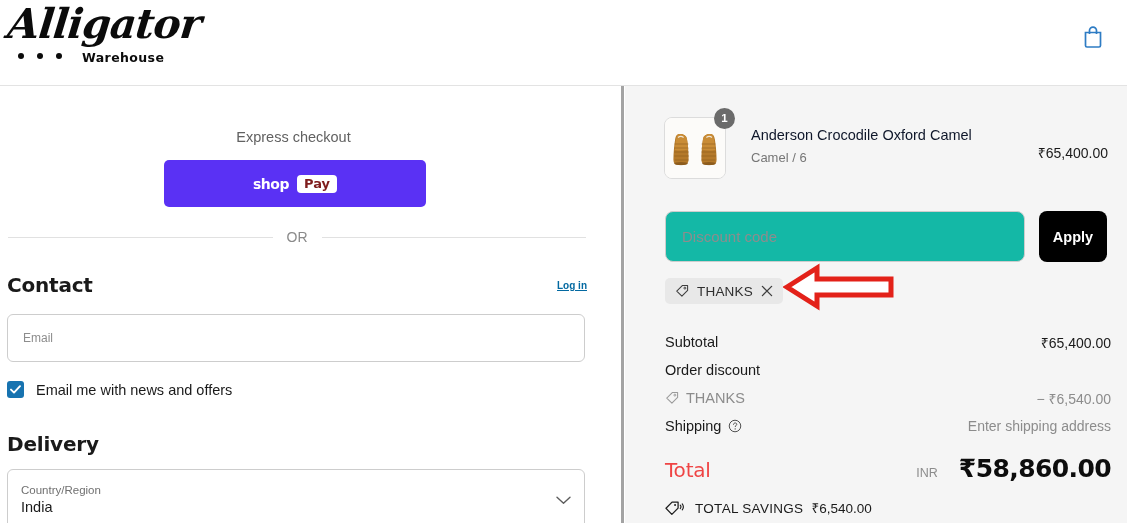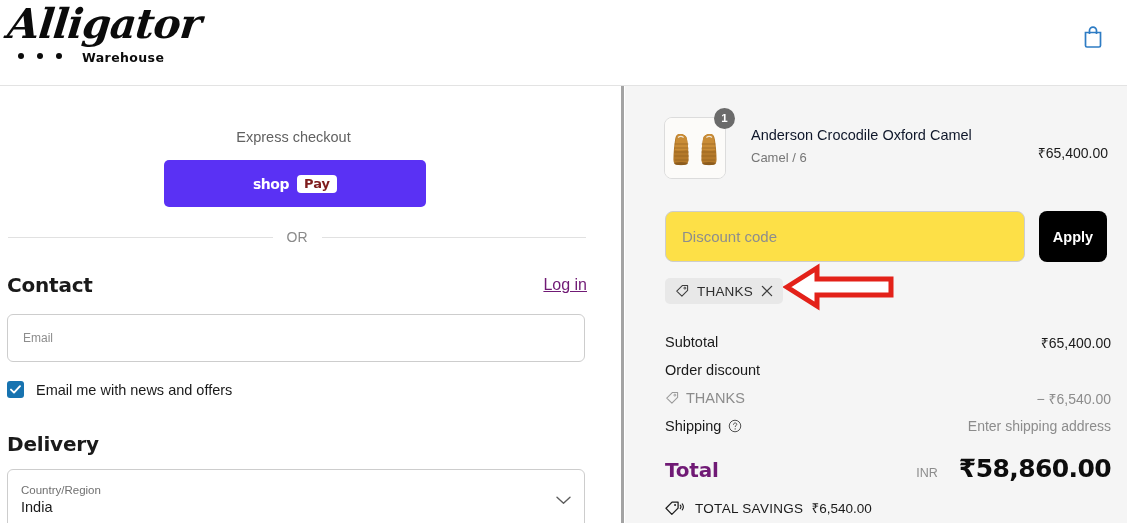--- a/index.html
+++ b/index.html
@@ -167,24 +167,25 @@
   }
   .contact-head {
     position: absolute;
     left: 7px; top: 187px;
     width: 580px;
     display: flex;
     align-items: center;
     justify-content: space-between;
   }
   .login-link {
-    font-size: 16px;
-    color: #701a75;
+    font-size: 10px;
+    color: #0369a1;
     text-decoration: underline;
     cursor: pointer;
+    font-weight: bold;
   }
   .field {
     box-sizing: border-box;
     border: 1px solid #cdcdcd;
     border-radius: 6px;
     background: #ffffff;
   }
   .email-field {
     position: absolute;
     left: 7px; top: 228px;
@@ -318,21 +319,21 @@
     display: flex;
     align-items: center;
     gap: 14px;
   }
   .discount-input {
     box-sizing: border-box;
     width: 360px;
     height: 51px;
     border: 1px solid #cdcdcd;
     border-radius: 8px;
-    background: #fde047;
+    background: #14b8a6;
     display: flex;
     align-items: center;
     padding: 16px 14px;
   }
   .discount-input input {
     border: none;
     outline: none;
     background: transparent;
     width: 100%;
     font-family: "Liberation Sans", sans-serif;
@@ -402,22 +403,22 @@
   }
   .grand {
     display: flex;
     align-items: baseline;
     justify-content: space-between;
     margin-top: 14px;
   }
   .grand-label {
     font-family: "DejaVu Sans", sans-serif;
     font-size: 20px;
-    font-weight: 700;
-    color: #701a75;
+    font-weight: 400;
+    color: #ef4444;
     letter-spacing: -0.2px;
   }
   .grand-right {
     display: flex;
     align-items: baseline;
     gap: 21px;
   }
   .grand-cur {
     font-size: 12.5px;
     color: #8c8c8c;

